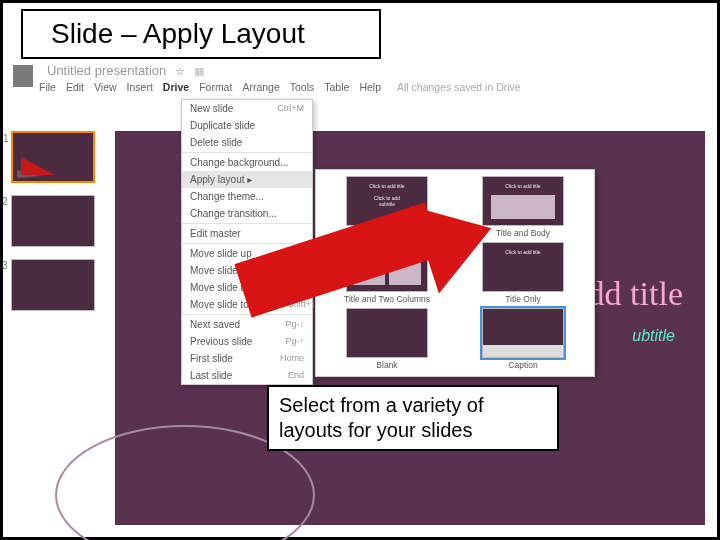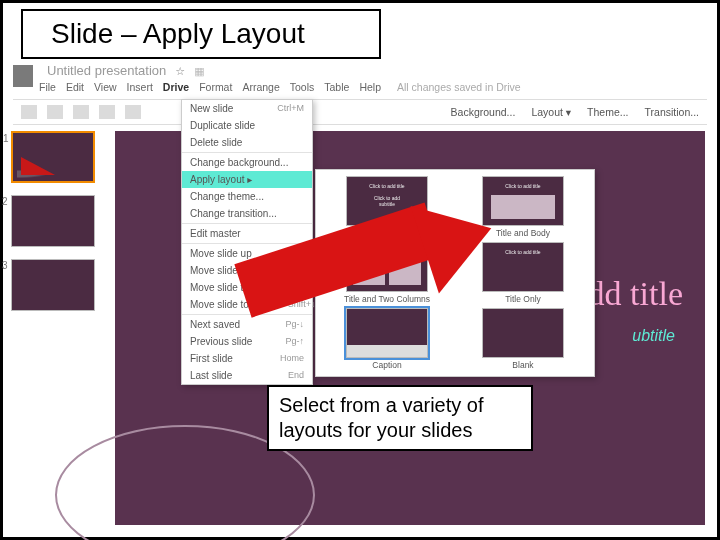--- a/index.html
+++ b/index.html
@@ -23,31 +23,31 @@
   .thumb.t1::before { content: ""; position: absolute; left: 4px; bottom: 2px; width: 36px; height: 10px; background: radial-gradient(ellipse at left, #999 40%, transparent 60%); opacity: .4; }
   .canvas { position: absolute; top: 128px; left: 112px; right: 12px; bottom: 12px; background: #59324f; }
   .canvas .ctitle { position: absolute; right: 22px; top: 144px; color: #f9a8d4; font-family: Georgia, serif; font-size: 34px; }
   .canvas .csub { position: absolute; right: 30px; top: 196px; color: #5eead4; font-style: italic; font-size: 16px; }
   .canvas .cshape { position: absolute; left: -60px; bottom: -40px; width: 260px; height: 140px; border: 2px solid #a88ba0; border-radius: 50%; }
   .redarrow { position: absolute; top: 200px; left: 240px; width: 0; height: 0; }
   .redarrow .shaft { position: absolute; width: 200px; height: 56px; background: #d91414; transform: rotate(-18deg); transform-origin: left center; left: 0; top: 60px; }
   .redarrow .head { position: absolute; left: 180px; top: -10px; width: 0; height: 0; border-left: 70px solid #d91414; border-top: 46px solid transparent; border-bottom: 46px solid transparent; transform: rotate(-18deg); }
   .dropdown { position: absolute; top: 96px; left: 178px; width: 132px; background: #fff; border: 1px solid #ccc; box-shadow: 2px 2px 6px rgba(0,0,0,.25); font-size: 10px; color: #555; }
   .dropdown .row { display: flex; justify-content: space-between; padding: 3px 8px; white-space: nowrap; }
-  .dropdown .row.hov { background: #5eead4; }
+  .dropdown .row.hov { background: #e5e5e5; }
   .dropdown .row .sc { color: #999; font-size: 9px; }
   .dropdown .sep { border-top: 1px solid #e2e2e2; margin: 1px 0; }
   .layouts { position: absolute; top: 166px; left: 312px; width: 280px; background: #fff; border: 1px solid #ccc; box-shadow: 2px 2px 6px rgba(0,0,0,.25); padding: 6px; display: grid; grid-template-columns: repeat(2, 1fr); gap: 4px 6px; }
   .lcell { text-align: center; }
   .lprev { width: 82px; height: 50px; background: #4b2b42; border: 1px solid #bbb; margin: 0 auto; position: relative; }
   .lprev.sel { outline: 2px solid #4a90d9; }
   .lprev .bar { position: absolute; background: #cbb7c5; }
   .lprev .cap { position: absolute; font-size: 5px; color: #eee; left: 50%; transform: translateX(-50%); }
   .llabel { font-size: 8.5px; color: #555; margin-top: 2px; white-space: nowrap; }
-  .callout { position: absolute; top: 382px; left: 264px; width: 266px; height: 66px; background: #fff; border: 2px solid #000; padding: 6px 10px; font-size: 20px; line-height: 1.25; }
+  .callout { position: absolute; top: 382px; left: 264px; width: 292px; height: 66px; background: #fff; border: 2px solid #000; padding: 6px 10px; font-size: 20px; line-height: 1.25; }
 </style>
 </head>
 <body>
 
 <div class="frame">
 
   <div class="title-bar">Slide – Apply Layout</div>
 
   <div class="docicon"></div>
   <div class="docbar">
@@ -63,33 +63,20 @@
     <span>Insert</span>
     <span class="mactive">Drive</span>
     <span>Format</span>
     <span>Arrange</span>
     <span>Tools</span>
     <span>Table</span>
     <span>Help</span>
     <span class="saved">All changes saved in Drive</span>
   </div>
 
-  <div class="toolbar">
-    <div class="btnic"></div>
-    <div class="btnic"></div>
-    <div class="btnic"></div>
-    <div class="btnic"></div>
-    <div class="btnic"></div>
-    <div class="tright">
-      <span>Background...</span>
-      <span>Layout ▾</span>
-      <span>Theme...</span>
-      <span>Transition...</span>
-    </div>
-  </div>
 
   <div class="thumbs">
     <div class="thumb t1 sel">
         <span class="tnum">1</span>
       </div>
     <div class="thumb">
         <span class="tnum">2</span>
       </div>
     <div class="thumb">
         <span class="tnum">3</span>
@@ -189,28 +176,28 @@
         </div>
         <div class="llabel">Title and Two Columns</div>
       </div>
       <div class="lcell">
         <div class="lprev">
           <div class="cap" style="top: 6px;">Click to add title</div>
         </div>
         <div class="llabel">Title Only</div>
       </div>
       <div class="lcell">
+        <div class="lprev"></div>
+        <div class="llabel">Blank</div>
+      </div>
+      <div class="lcell">
         <div class="lprev sel">
           <div class="bar" style="left: 0px; bottom: 0px; right: 0px; height: 12px; background: rgb(221, 221, 221);"></div>
         </div>
         <div class="llabel">Caption</div>
-      </div>
-      <div class="lcell">
-        <div class="lprev"></div>
-        <div class="llabel">Blank</div>
       </div>
     </div>
 
   <div class="redarrow">
     <div class="shaft"></div>
       <div class="head"></div>
   </div>
 
   <div class="callout">Select from a variety of layouts for your slides</div>
 

